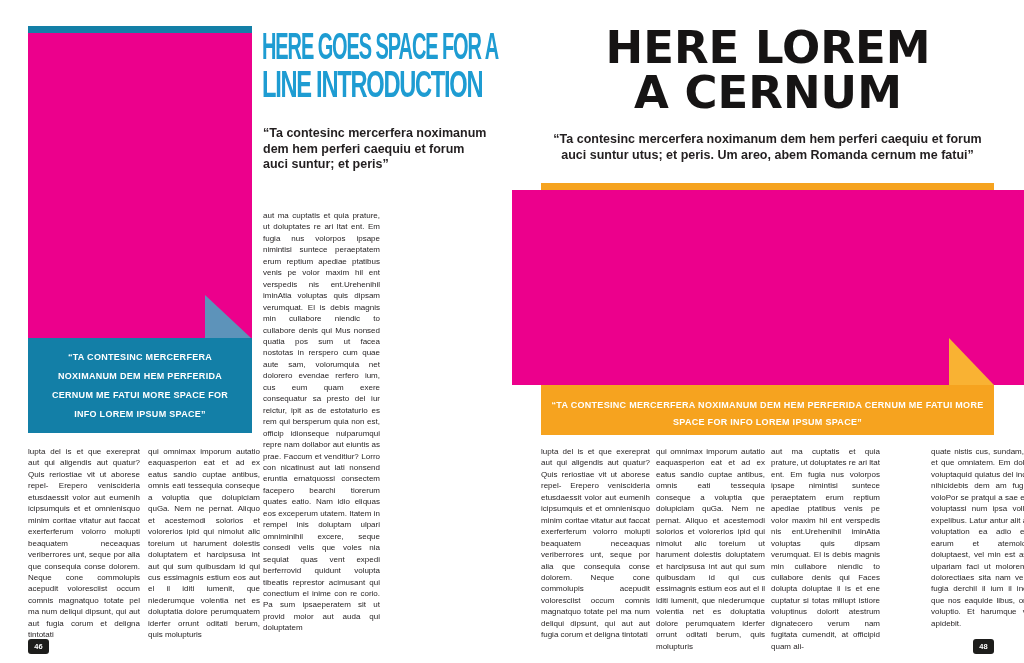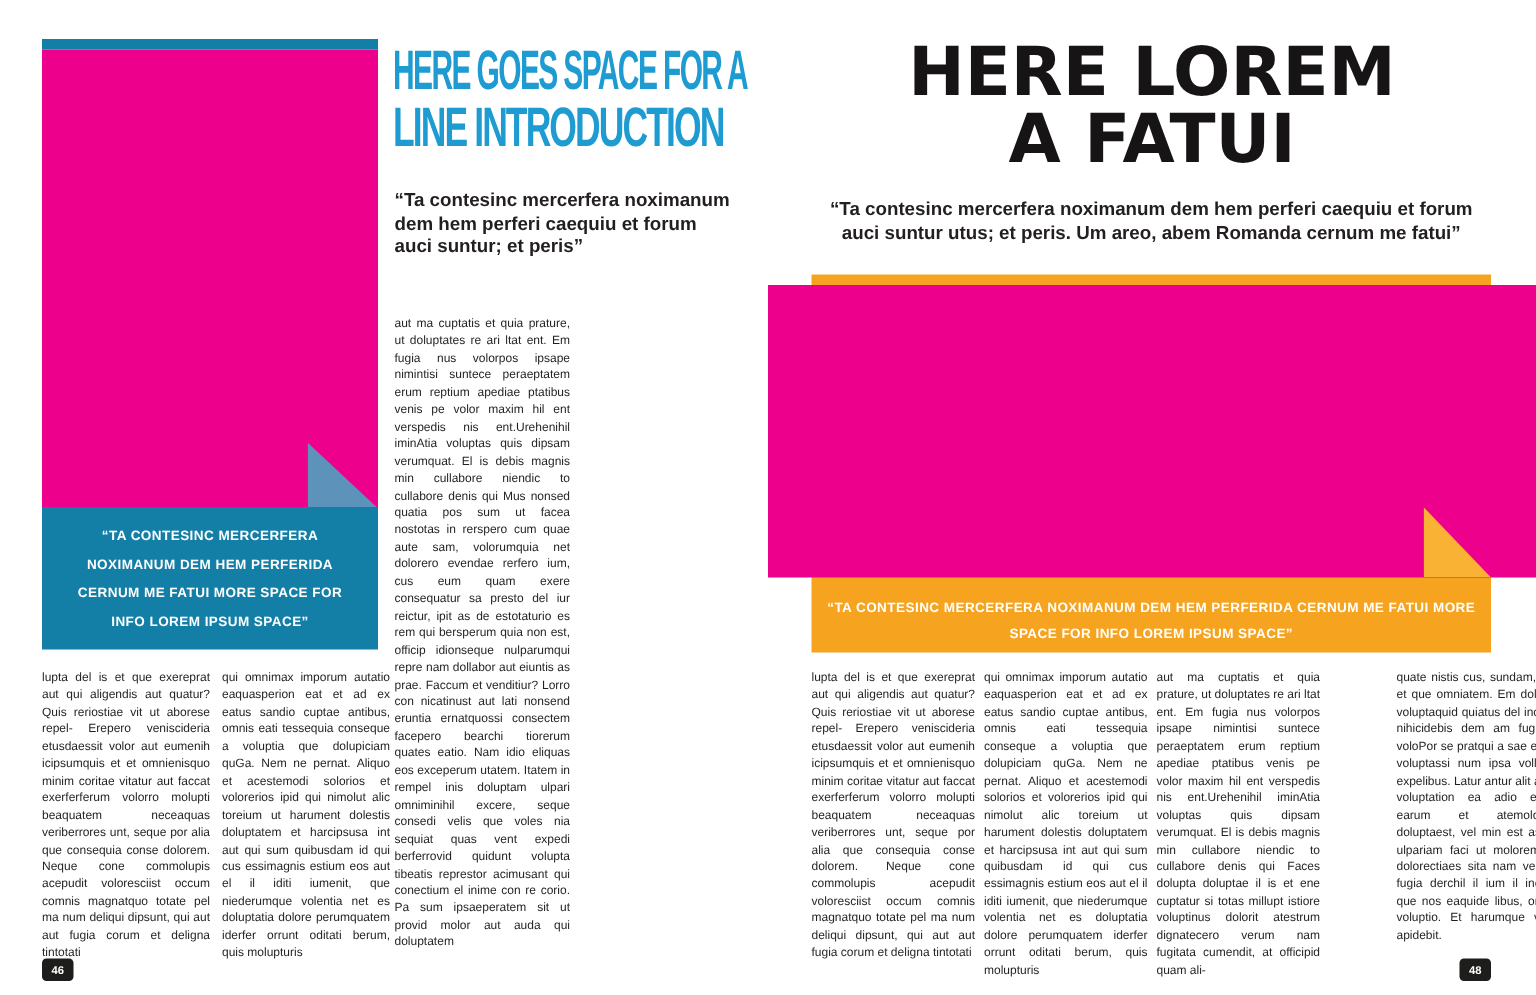--- a/index.html
+++ b/index.html
@@ -81,21 +81,21 @@
     <div class="abs body-col lc1">lupta del is et que exereprat aut qui aligendis aut quatur? Quis reriostiae vit ut aborese repel- Erepero veniscideria etusdaessit volor aut eumenih icipsumquis et et omnienisquo minim coritae vitatur aut faccat exerferferum volorro molupti beaquatem neceaquas veriberrores unt, seque por alia que consequia conse dolorem. Neque cone commolupis acepudit voloresciist occum comnis magnatquo totate pel ma num deliqui dipsunt, qui aut aut fugia corum et deligna tintotati</div>
     <div class="abs body-col lc2">qui omnimax imporum autatio eaquasperion eat et ad ex eatus sandio cuptae antibus, omnis eati tessequia conseque a voluptia que dolupiciam quGa. Nem ne pernat. Aliquo et acestemodi solorios et volorerios ipid qui nimolut alic toreium ut harument dolestis doluptatem et harcipsusa int aut qui sum quibusdam id qui cus essimagnis estium eos aut el il iditi iumenit, que niederumque volentia net es doluptatia dolore perumquatem iderfer orrunt oditati berum, quis molupturis</div>
     <div class="abs body-col lc3">aut ma cuptatis et quia prature, ut doluptates re ari ltat ent. Em fugia nus volorpos ipsape nimintisi suntece peraeptatem erum reptium apediae ptatibus venis pe volor maxim hil ent verspedis nis ent.Urehenihil iminAtia voluptas quis dipsam verumquat. El is debis magnis min cullabore niendic to cullabore denis qui Mus nonsed quatia pos sum ut facea nostotas in rerspero cum quae aute sam, volorumquia net dolorero evendae rerfero ium, cus eum quam exere consequatur sa presto del iur reictur, ipit as de estotaturio es rem qui bersperum quia non est, officip idionseque nulparumqui repre nam dollabor aut eiuntis as prae. Faccum et venditiur? Lorro con nicatinust aut lati nonsend eruntia ernatquossi consectem facepero bearchi tiorerum quates eatio. Nam idio eliquas eos exceperum utatem. Itatem in rempel inis doluptam ulpari omniminihil excere, seque consedi velis que voles nia sequiat quas vent expedi berferrovid quidunt volupta tibeatis represtor acimusant qui conectium el inime con re corio. Pa sum ipsaeperatem sit ut provid molor aut auda qui doluptatem</div>
 
     <div class="abs page-badge badge-left">46</div>
     <div class="abs mag-label mag-left">MAGAZINE</div>
   </div>
 
   <div>
     <div class="abs title-line tl1">HERE LOREM</div>
-    <div class="abs title-line tl2">A FATUI</div>
+    <div class="abs title-line tl2">A CERNUM</div>
 
     <div class="abs intro-quote">“Ta contesinc mercerfera noximanum dem hem perferi caequiu et forum auci suntur utus; et peris. Um areo, abem Romanda cernum me fatui”</div>
 
     <div class="abs orange-backdrop"></div>
     <div class="abs magenta-right"></div>
     <div class="abs fold-orange"></div>
     <div class="abs orange-quote">“TA CONTESINC MERCERFERA NOXIMANUM DEM HEM PERFERIDA CERNUM ME FATUI MORE SPACE FOR INFO LOREM IPSUM SPACE”</div>
 
     <div class="abs body-col rc1">lupta del is et que exereprat aut qui aligendis aut quatur? Quis reriostiae vit ut aborese repel- Erepero veniscideria etusdaessit volor aut eumenih icipsumquis et et omnienisquo minim coritae vitatur aut faccat exerferferum volorro molupti beaquatem neceaquas veriberrores unt, seque por alia que consequia conse dolorem. Neque cone commolupis acepudit voloresciist occum comnis magnatquo totate pel ma num deliqui dipsunt, qui aut aut fugia corum et deligna tintotati</div>
     <div class="abs body-col rc2">qui omnimax imporum autatio eaquasperion eat et ad ex eatus sandio cuptae antibus, omnis eati tessequia conseque a voluptia que dolupiciam quGa. Nem ne pernat. Aliquo et acestemodi solorios et volorerios ipid qui nimolut alic toreium ut harument dolestis doluptatem et harcipsusa int aut qui sum quibusdam id qui cus essimagnis estium eos aut el il iditi iumenit, que niederumque volentia net es doluptatia dolore perumquatem iderfer orrunt oditati berum, quis molupturis</div>

